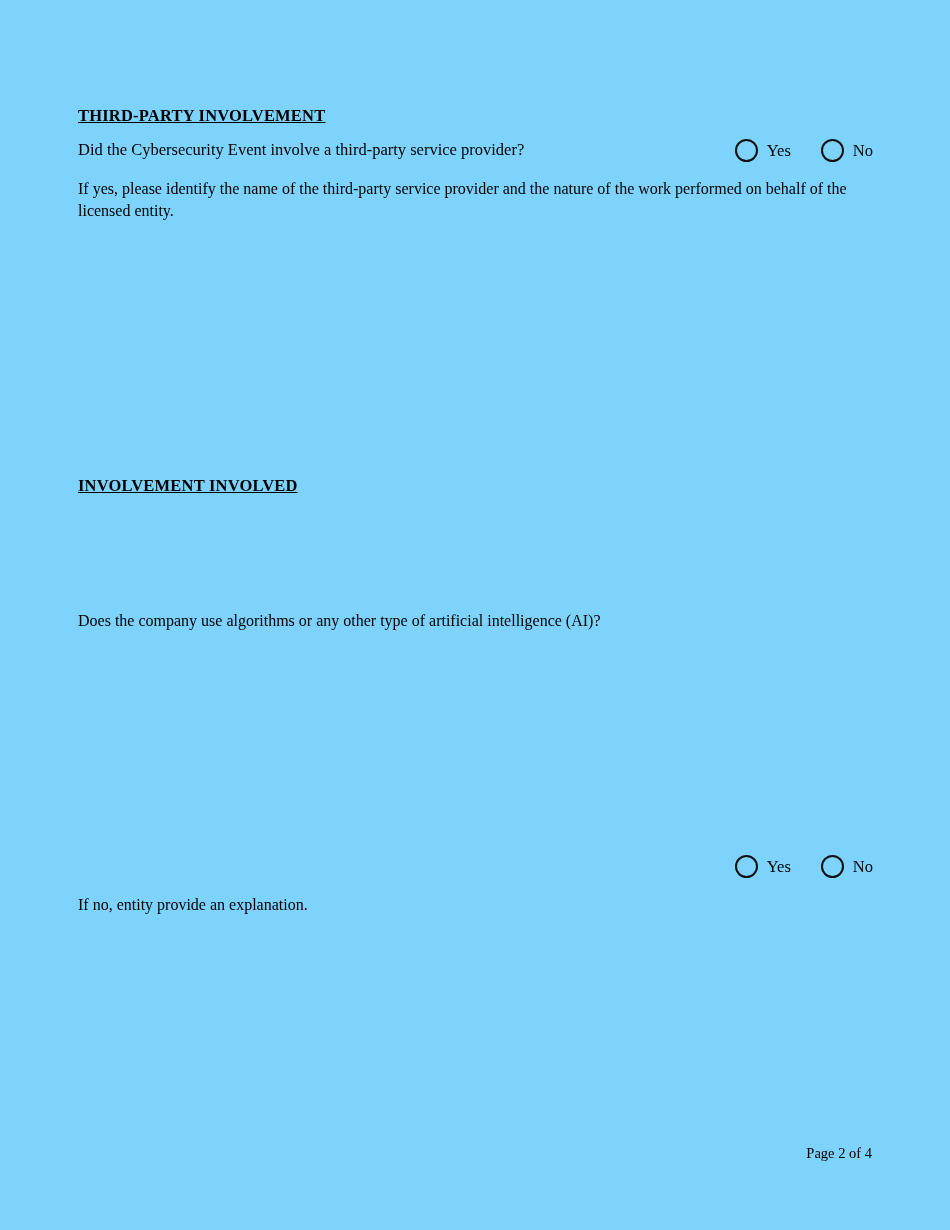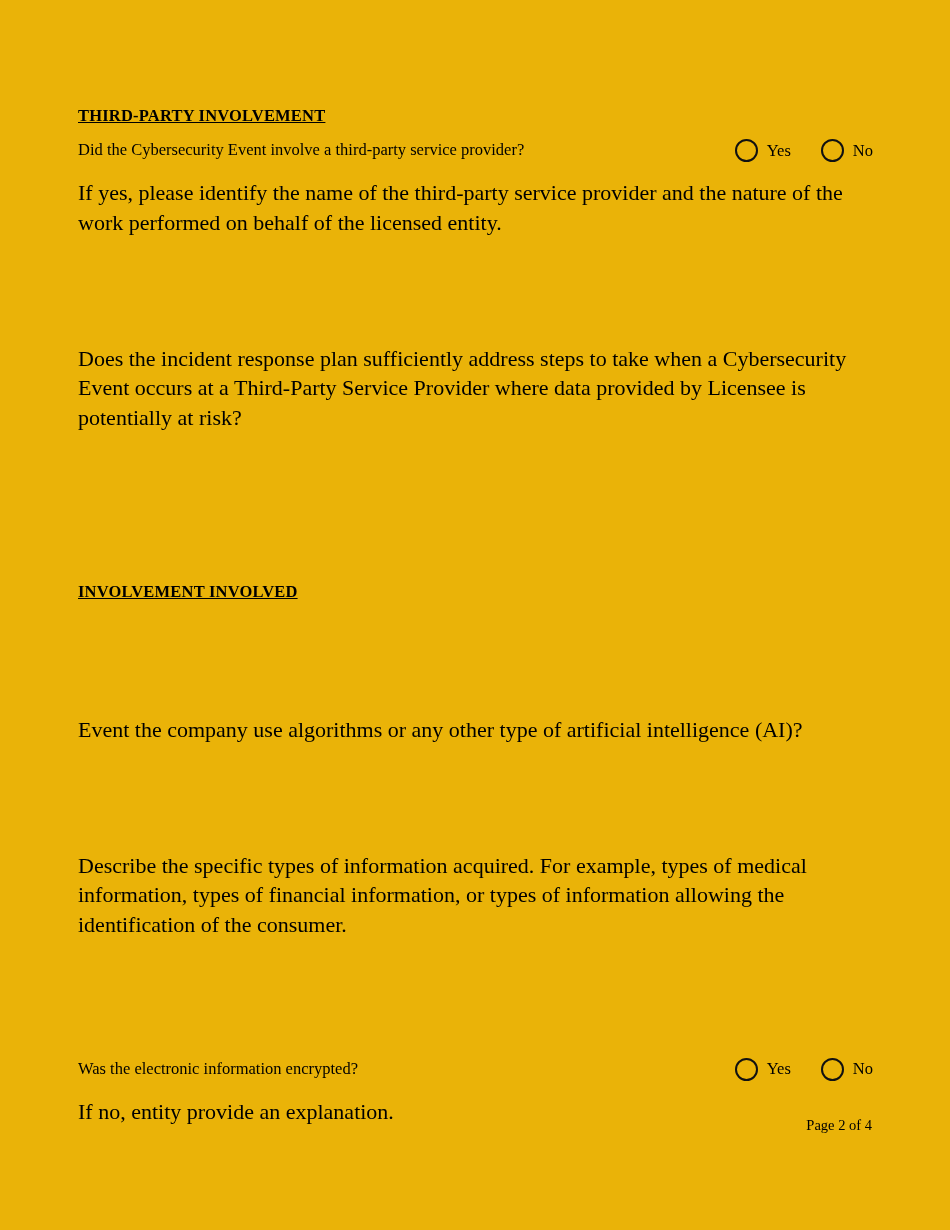--- a/index.html
+++ b/index.html
@@ -13,21 +13,21 @@
     position: relative;
     font-family: "Liberation Serif", serif;
     color: #000000;
   }
   .page {
     position: absolute;
     top: 0;
     left: 0;
     width: 950px;
     height: 1230px;
-    background: #eab308;
+    background: #7dd3fc;
   }
   .content {
     position: absolute;
     left: 78px;
     top: 105px;
     width: 795px;
   }
   .section-heading {
     font-size: 16.5px;
     font-weight: bold;
@@ -41,21 +41,21 @@
     align-items: flex-start;
     justify-content: flex-start;
     line-height: 1.35;
     margin-top: 12px;
   }
   .q-text {
     font-size: 16.5px;
     line-height: 1.35;
   }
   .q-block {
-    font-size: 22px;
+    font-size: 16px;
     line-height: 1.35;
     max-width: 790px;
   }
   .options {
     display: flex;
     align-items: center;
     margin-left: auto;
   }
   .opt {
     display: flex;
@@ -76,21 +76,21 @@
   .opt-label {
     font-size: 16.5px;
     margin-left: 9px;
   }
   .gap-sm { height: 16px; }
   .gap-md { height: 44px; }
   .gap-lg { height: 86px; }
   .footer {
     position: absolute;
     right: 78px;
-    bottom: 96px;
+    bottom: 68px;
     font-size: 14.5px;
     text-align: right;
   }
   .answer-space {
     height: 62px;
   }
 </style>
 </head>
 <body>
 
@@ -113,43 +113,40 @@
       </div>
     </div>
 
     <div class="gap-sm"></div>
 
     <div class="q-block">If yes, please identify the name of the third-party service provider and the nature of the work performed on behalf of the licensed entity.</div>
 
     <div class="answer-space"></div>
     <div class="gap-md"></div>
 
-    <div class="q-block">Does the incident response plan sufficiently address steps to take when a Cybersecurity Event occurs at a Third-Party Service Provider where data provided by Licensee is potentially at risk?</div>
 
     <div class="answer-space"></div>
     <div class="gap-lg"></div>
 
     <div class="section-heading">INVOLVEMENT INVOLVED</div>
 
 
     <div class="answer-space"></div>
     <div class="gap-md"></div>
 
-    <div class="q-block">Event the company use algorithms or any other type of artificial intelligence (AI)?</div>
+    <div class="q-block">Does the company use algorithms or any other type of artificial intelligence (AI)?</div>
 
     <div class="answer-space"></div>
     <div class="gap-md"></div>
 
-    <div class="q-block">Describe the specific types of information acquired.  For example, types of medical   information, types of financial information, or types of information allowing the identification of the consumer.</div>
 
     <div class="answer-space"></div>
     <div class="gap-md"></div>
 
     <div class="q-row">
-      <div class="q-text">Was the electronic information encrypted?</div>
       <div class="options">
         <div class="opt">
           <span class="radio"></span>
           <span class="opt-label">Yes</span>
         </div>
         <div class="opt">
           <span class="radio"></span>
           <span class="opt-label">No</span>
         </div>
       </div>

